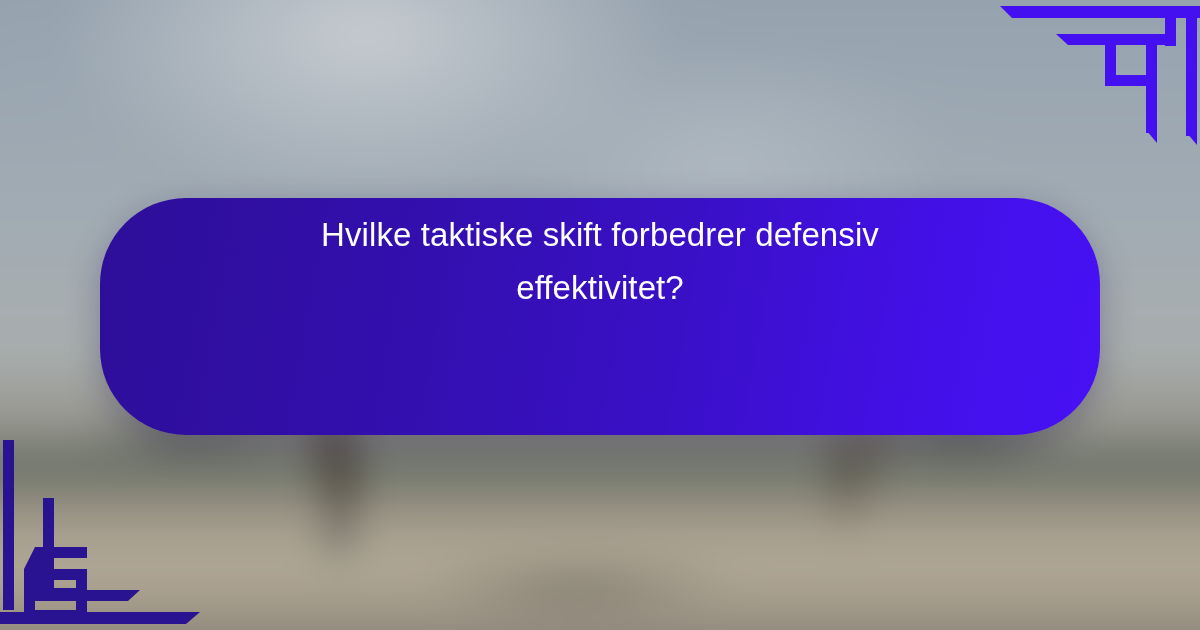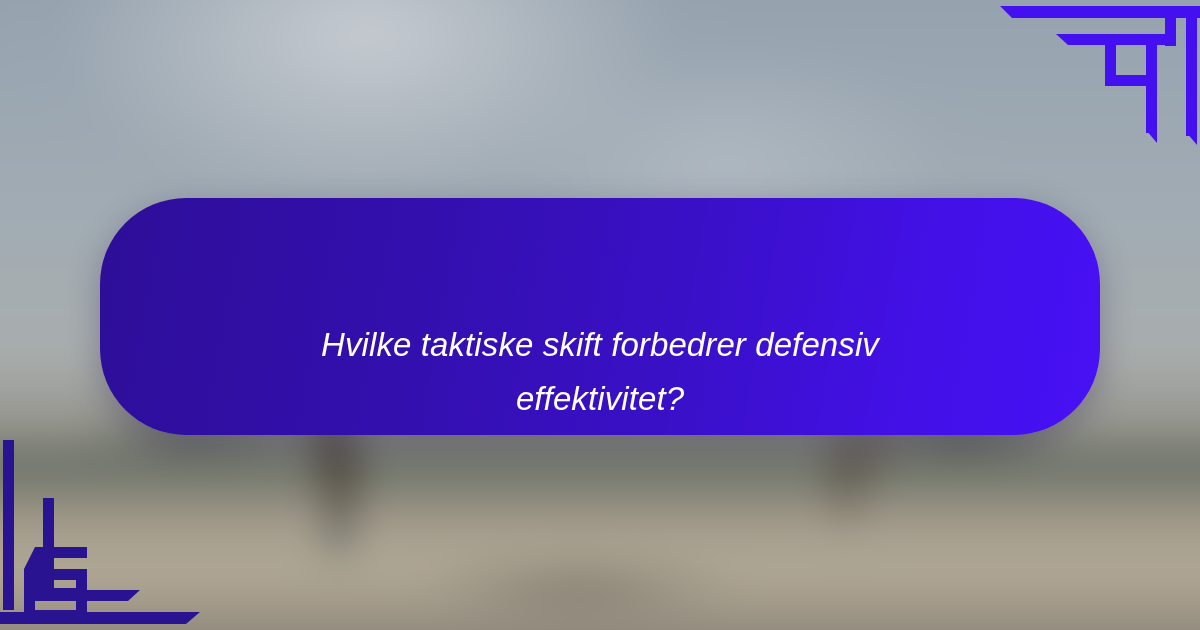--- a/index.html
+++ b/index.html
@@ -78,25 +78,24 @@
     position: absolute;
     left: 100px;
     top: 198px;
     width: 1000px;
     height: 237px;
     z-index: 3;
     border-radius: 86px;
     background: linear-gradient(100deg, #2d0e98 0%, #330fae 32%, #3a10c7 58%, #4310e8 82%, #4711f5 100%);
     box-shadow: 0 10px 34px rgba(20, 8, 70, 0.28);
     display: flex;
-    align-items: flex-end;
+    align-items: flex-start;
     justify-content: center;
     box-sizing: border-box;
     padding: 10px 82px;
-    font-style: italic;
   }
 
   .quote-text {
     margin: 0;
     color: #ffffff;
     font-family: "Liberation Sans", sans-serif;
     font-size: 33px;
     font-weight: 400;
     line-height: 1.62;
     text-align: center;

